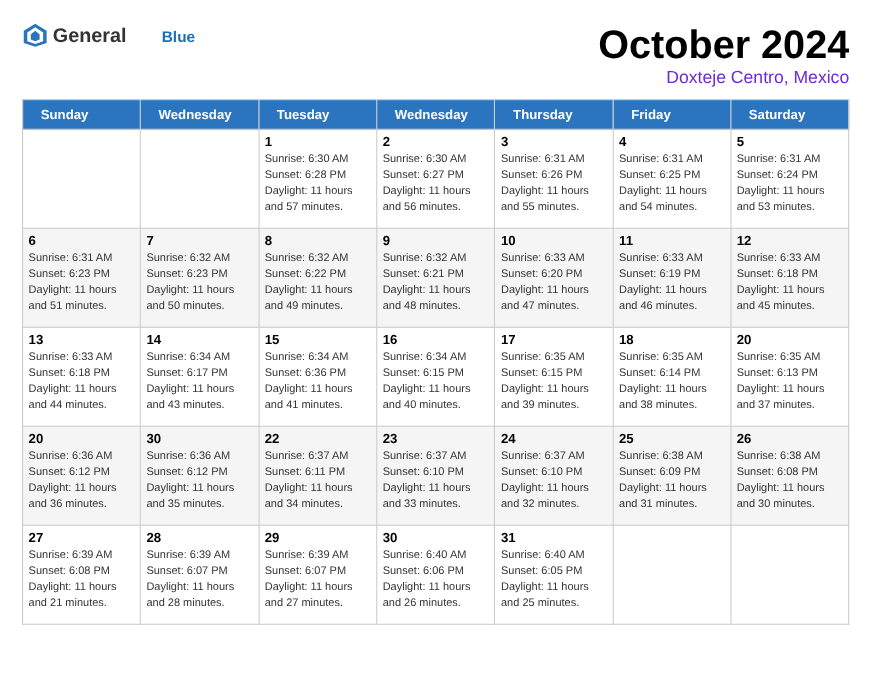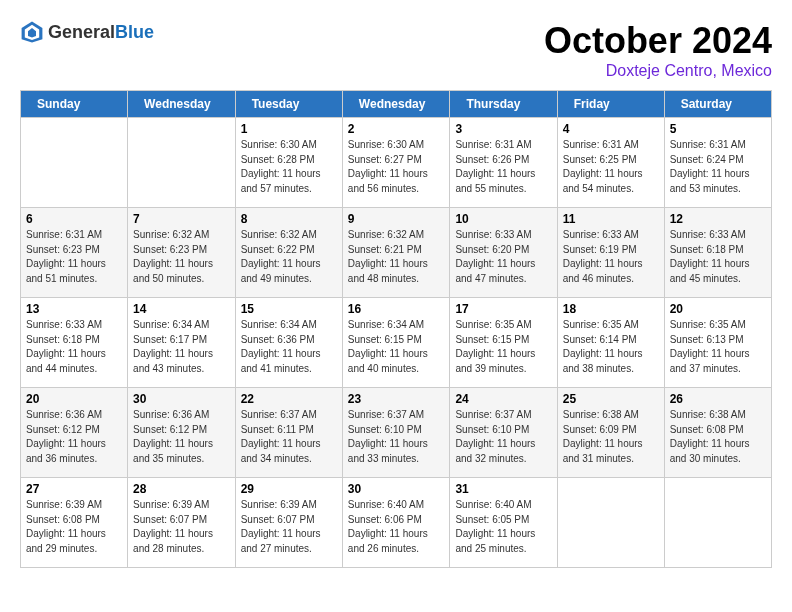--- a/index.html
+++ b/index.html
@@ -87,21 +87,21 @@
 <body>
 
 <div class="header">
   <div class="logo">
     <svg class="logo-icon" viewBox="0 0 30 30" xmlns="http://www.w3.org/2000/svg">
       <polygon points="15,2 28,10 28,24 15,28 2,24 2,10" fill="#2a74c0"></polygon>
       <polygon points="15,6 24,12 24,22 15,25 6,22 6,12" fill="#fff"></polygon>
       <polygon points="15,10 20,14 20,20 15,22 10,20 10,14" fill="#2a74c0"></polygon>
     </svg>
     <span>
-      <span style="font-size:18px;font-weight:bold;color:#333;">General</span><span style="font-size:18px;font-weight:bold;color:#1a6fba;">Blue</span>
+      <span style="font-size:18px;font-weight:bold;color:#333;">General</span><span style="font-size:14px;font-weight:bold;color:#1a6fba;margin-left:32px;">Blue</span>
     </span>
   </div>
   <div class="title-block">
     <div class="month-title">October 2024</div>
     <div class="location-title">Doxteje Centro, Mexico</div>
   </div>
 </div>
 
 <table class="calendar">
   <thead>
@@ -333,21 +333,21 @@
             <div>Daylight: 11 hours and 30 minutes.</div>
           </div>
         </td>
       </tr>
       <tr>
         <td>
           <span class="day-number">27</span>
           <div class="day-info">
             <div>Sunrise: 6:39 AM</div>
             <div>Sunset: 6:08 PM</div>
-            <div>Daylight: 11 hours and 29 minutes.</div>
+            <div>Daylight: 11 hours and 21 minutes.</div>
           </div>
         </td>
         <td>
           <span class="day-number">28</span>
           <div class="day-info">
             <div>Sunrise: 6:39 AM</div>
             <div>Sunset: 6:07 PM</div>
             <div>Daylight: 11 hours and 28 minutes.</div>
           </div>
         </td>

